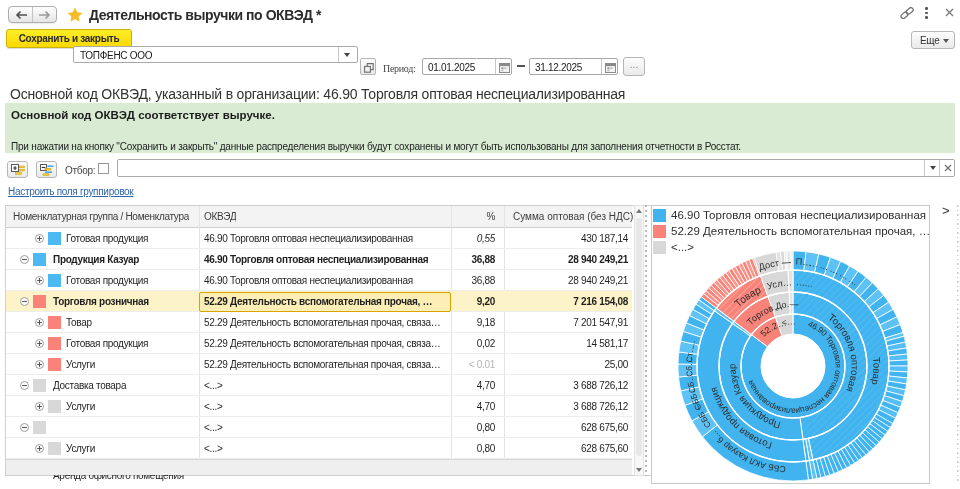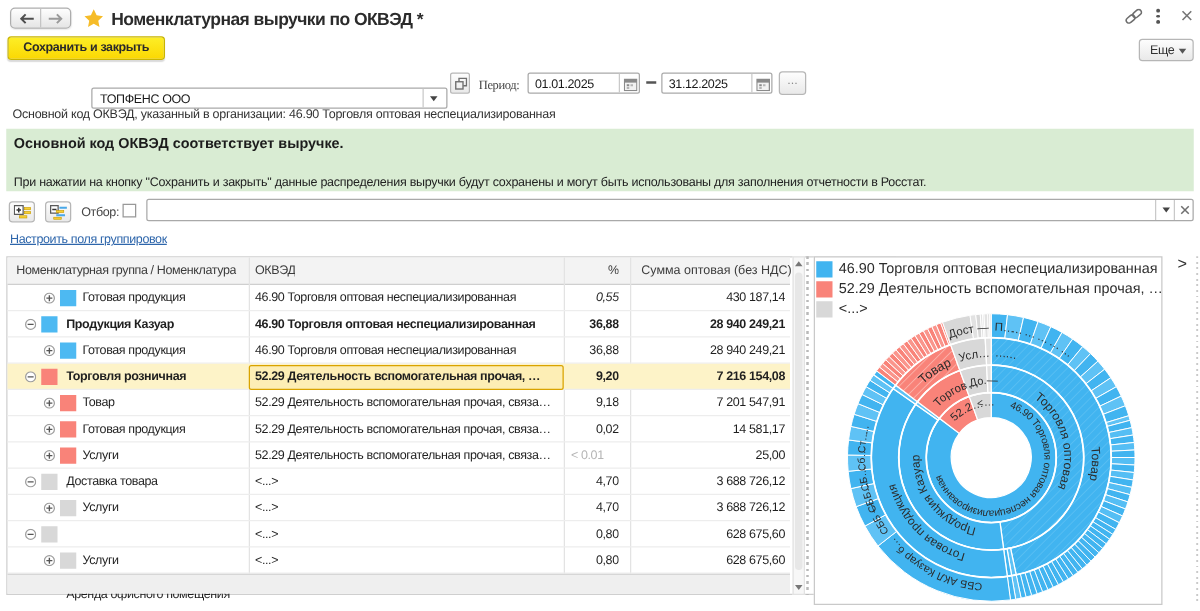--- a/index.html
+++ b/index.html
@@ -23,21 +23,21 @@
   <svg class="abs" style="left:5px;top:3px" width="14" height="10">
       <path d="M13 5 H3 M6.5 1.5 L3 5 l3.5 3.5" stroke="#4f4f4f" stroke-width="1.6" fill="none"></path>
     </svg>
   <svg class="abs" style="left:29px;top:3px" width="14" height="10">
       <path d="M1 5 H11 M7.5 1.5 L11 5 l-3.5 3.5" stroke="#9a9a9a" stroke-width="1.6" fill="none"></path>
     </svg>
 </div>
 <svg class="abs" style="left:67px;top:7px" width="16" height="15" viewBox="0 0 18 17">
   <path d="M9 0.5 L11.6 6 L17.4 6.7 L13.1 10.8 L14.2 16.6 L9 13.7 L3.8 16.6 L4.9 10.8 L0.6 6.7 L6.4 6z" fill="#f6bc28"></path>
 </svg>
-<div class="abs" style="left:89px;top:7px;font-size:14px;font-weight:bold;letter-spacing:-0.45px;color:#2b2b2b;white-space:nowrap;">Номенклатурная выручки по ОКВЭД *</div>
+<div class="abs" style="left:89px;top:7px;font-size:14px;font-weight:bold;letter-spacing:-0.45px;color:#2b2b2b;white-space:nowrap;">Деятельность выручки по ОКВЭД *</div>
 
 <svg class="abs" style="left:900px;top:7px" width="14" height="12" viewBox="0 0 14 12">
   <g fill="none" stroke="#6e6e6e" stroke-width="1.25" transform="rotate(-40 7 6)">
   <rect x="-0.2" y="3.9" width="7.6" height="4.4" rx="2.2"></rect>
   <rect x="6.6" y="3.9" width="7.6" height="4.4" rx="2.2"></rect>
   </g>
 </svg>
 <div class="abs" style="left:925px;top:7px;width:3px;">
   <div style="width:2.5px;height:2.5px;border-radius:50%;background:#555;margin-bottom:2px;"></div>
   <div style="width:2.5px;height:2.5px;border-radius:50%;background:#555;margin-bottom:2px;"></div>
@@ -48,21 +48,21 @@
   </svg>
 
 <div class="abs" style="left:6px;top:29px;width:126px;height:19px;background:linear-gradient(180deg,#fdee27,#fbd803);border:1px solid #c9b500;border-radius:3px;box-shadow:0 1px 1px rgba(0,0,0,.15);
   font-size:10px;letter-spacing:-0.3px;font-weight:bold;color:#2a2a2a;text-align:center;line-height:17px;white-space:nowrap;">Сохранить и закрыть</div>
 <div class="btn" style="left:911px;top:31px;width:44px;height:18px;">
   <div class="abs" style="left:8px;top:2.5px;font-size:10px;letter-spacing:-0.3px;color:#333;">Еще</div>
   <div class="tri-d abs" style="left:31px;top:7px;border-top-color:#555;"></div>
 </div>
 
 <div class="lbl" style="left:8px;top:63px;margin-top:48px;">Организация:</div>
-<div class="inp" style="left:73px;top:70px;width:285px;height:17px;">
+<div class="inp" style="left:73px;top:46px;width:285px;height:17px;">
   <div class="abs" style="left:6px;top:2.5px;">ТОПФЕНС ООО</div>
   <div class="abs" style="left:264px;top:0px;width:1px;height:15px;background:#c9c9c9;"></div>
   <div class="tri-d abs" style="left:270px;top:5.5px;"></div>
 </div>
 <div class="btn" style="left:360px;top:58px;width:16px;height:17px;border-radius:2px;">
   <svg width="10" height="10" style="margin:2.5px 0 0 2.5px;">
       <g fill="none" stroke="#6f6f6f" stroke-width="1.1">
         <rect x="0.6" y="3.4" width="5.8" height="5.8"></rect>
         <path d="M3.2 3.4 V0.6 H9.2 V6.6 H6.6"></path>
       </g>
@@ -87,21 +87,21 @@
   <svg class="abs" style="left:75px;top:2.5px" width="11" height="11" viewBox="0 0 11 11">
       <rect x="0.5" y="1.5" width="10" height="9" fill="#f2f2f2" stroke="#8a8a8a"></rect>
       <rect x="0.5" y="1.5" width="10" height="2.6" fill="#8a8a8a"></rect>
       <rect x="2.4" y="5.4" width="2" height="1.6" fill="#8a8a8a"></rect>
       <rect x="5.4" y="5.4" width="2" height="1.6" fill="#b5b5b5"></rect>
       <rect x="2.4" y="7.6" width="2" height="1.6" fill="#b5b5b5"></rect>
     </svg>
 </div>
 <div class="btn" style="left:623px;top:57px;width:22px;height:19px;color:#8a8a8a;font-size:10px;text-align:center;line-height:13px;">...</div>
 
-<div class="abs" style="left:10px;top:86px;font-size:10px;letter-spacing:-0.2px;color:#333;white-space:nowrap;">Основной код ОКВЭД, указанный в организации: 46.90 Торговля оптовая неспециализированная</div>
+<div class="abs" style="left:10px;top:86px;font-size:14px;letter-spacing:-0.2px;color:#333;white-space:nowrap;">Основной код ОКВЭД, указанный в организации: 46.90 Торговля оптовая неспециализированная</div>
 
 <div class="abs" style="left:5px;top:103px;width:950px;height:50px;background:#d9ecd3;">
   <div class="abs" style="left:6px;top:6px;font-size:11.5px;font-weight:bold;color:#1c1c1c;white-space:nowrap;">Основной код ОКВЭД соответствует выручке.</div>
   <div class="abs" style="left:6px;top:38px;font-size:10px;letter-spacing:-0.2px;color:#222;white-space:nowrap;">При нажатии на кнопку "Сохранить и закрыть" данные распределения выручки будут сохранены и могут быть использованы для заполнения отчетности в Росстат.</div>
 </div>
 
 <div class="btn" style="left:7px;top:161px;width:21px;height:17px;">
   <svg width="14" height="12" style="margin:2px 0 0 3px;" viewBox="0 0 14 12">
     <rect x="0.5" y="0.5" width="7" height="7" fill="#fff" stroke="#5a5a5a"></rect>
     <path d="M4 2.2 V6 M2.2 4 H5.8" stroke="#333" stroke-width="1.2"></path>
@@ -213,21 +213,21 @@
 <div class="cell" style="left:502px;top:5px;width:120px;text-align:right;">14 581,17</div>
 </div>
 <div class="abs" style="left:0;top:148px;width:626px;height:21px;border-bottom:1px solid #ededed;">
 <svg class="abs" style="left:29px;top:6px" width="9" height="9" viewBox="0 0 9 9">
         <circle cx="4.5" cy="4.5" r="4" fill="#fff" stroke="#9d9d9d"></circle>
         <path d="M2.1 4.5 H6.9 M4.5 2.1 V6.9" stroke="#555" stroke-width="1.1"></path>
       </svg>
 <div class="sq" style="left:42px;top:4px;background:#f98379;"></div>
 <div class="cell" style="left:60px;top:5px;width:130px;">Услуги</div>
 <div class="cell" style="left:198px;top:5px;width:245px;">52.29 Деятельность вспомогательная прочая, связа…</div>
-<div class="cell" style="left:418px;top:5px;width:59px;text-align:right;color:#b5b5b5;">&lt; 0.01</div>
+<div class="cell" style="left:430px;top:5px;width:59px;text-align:right;color:#b5b5b5;">&lt; 0.01</div>
 <div class="cell" style="left:502px;top:5px;width:120px;text-align:right;">25,00</div>
 </div>
 <div class="abs" style="left:0;top:169px;width:626px;height:21px;border-bottom:1px solid #ededed;">
 <svg class="abs" style="left:14px;top:6px" width="9" height="9" viewBox="0 0 9 9">
         <circle cx="4.5" cy="4.5" r="4" fill="#fff" stroke="#9d9d9d"></circle>
         <path d="M2.1 4.5 H6.9" stroke="#555" stroke-width="1.1"></path>
       </svg>
 <div class="sq" style="left:27px;top:4px;background:#d8d8d8;"></div>
 <div class="cell" style="left:47px;top:5px;width:143px;">Доставка товара</div>
 <div class="cell" style="left:198px;top:5px;width:245px;">&lt;...&gt;</div>

